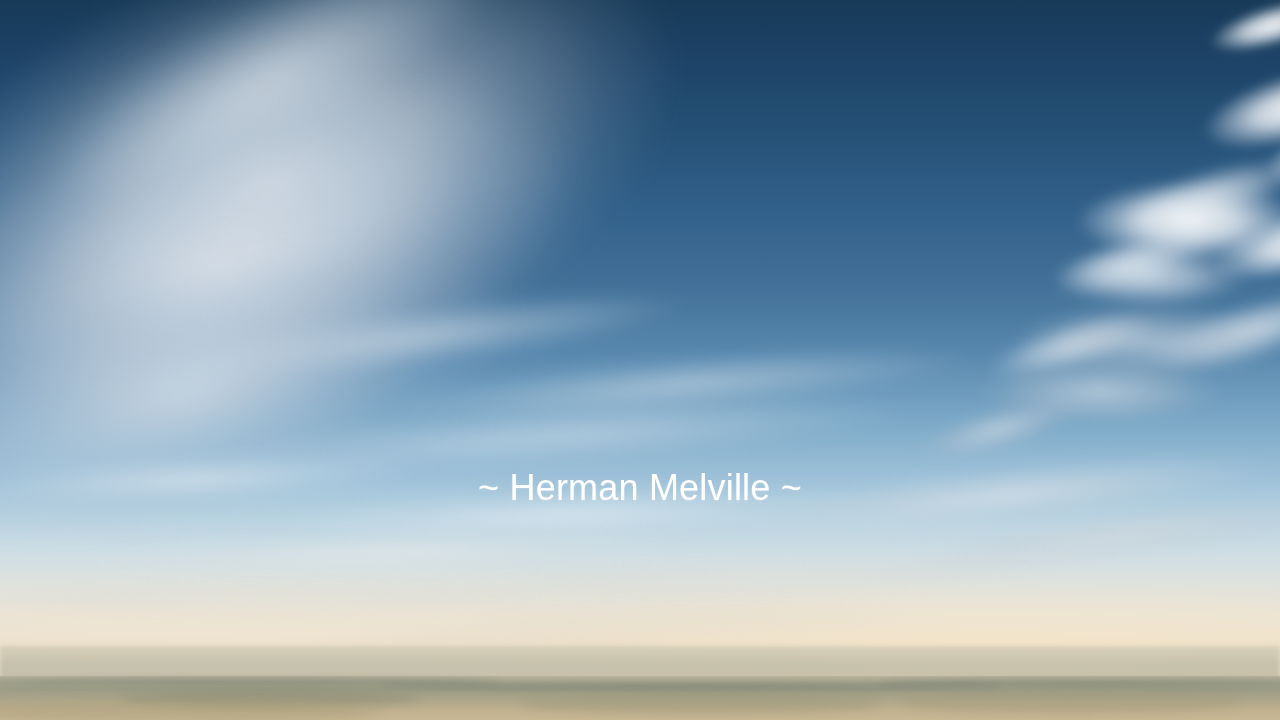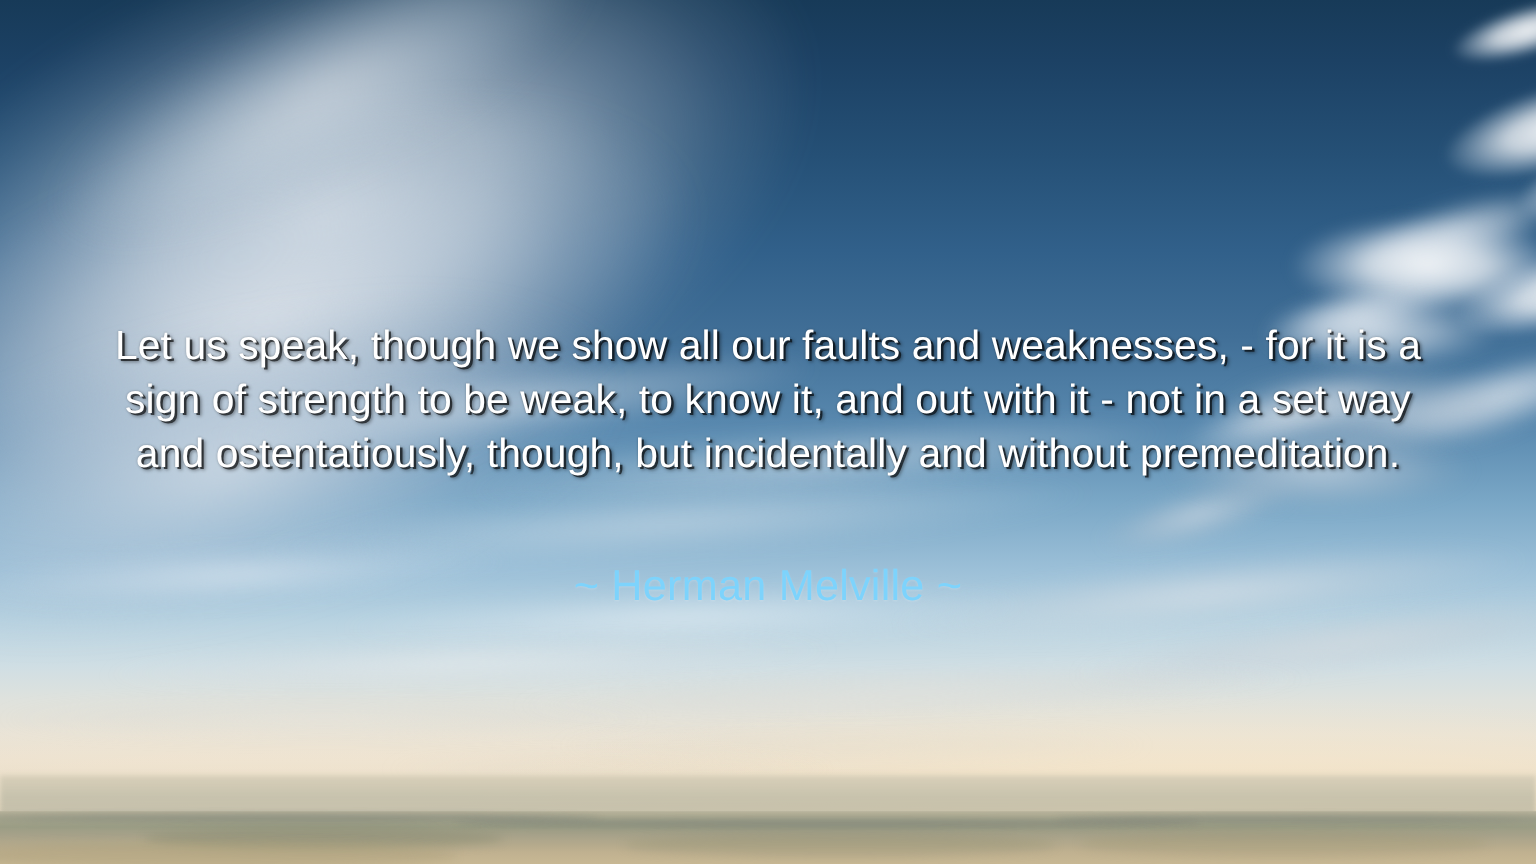--- a/index.html
+++ b/index.html
@@ -217,21 +217,21 @@
     white-space: pre-wrap;
   }
 
   .attribution {
     position: absolute;
     left: 50%;
     transform: translateX(-50%);
     top: 466px;
     width: 900px;
     text-align: center;
-    color: #7dd3fc;
+    color: #ffffff;
     font-size: 36px;
     line-height: 44px;
     font-weight: 400;
     letter-spacing: 0.2px;
     text-shadow: 0 1px 2px rgba(255,255,255,0.20);
   }
 </style>
 </head>
 <body>
 
@@ -294,17 +294,16 @@
     <div class="land-ridge" style="left:-20px; top:2px;  width:520px;"></div>
     <div class="land-ridge" style="left:380px; top:6px;  width:620px;"></div>
     <div class="land-ridge" style="left:880px; top:3px;  width:440px;"></div>
     <div class="land-patch" style="left:120px; top:14px; width:300px; height:18px; background:rgba(122,128,102,0.35);"></div>
     <div class="land-patch" style="left:520px; top:18px; width:360px; height:20px; background:rgba(140,140,108,0.30);"></div>
     <div class="land-patch" style="left:900px; top:16px; width:340px; height:22px; background:rgba(156,146,112,0.28);"></div>
     <div class="land-patch" style="left:-40px; top:26px; width:420px; height:22px; background:rgba(166,154,116,0.35);"></div>
   </div>
 
   <div class="overlay">
-    <div class="quote">Let us speak, though we show all our faults and weaknesses, - for it is a sign of strength to be weak, to know it, and out with it - not in a set way and ostentatiously, though, but incidentally and without premeditation.</div>
     <div class="attribution">~ Herman Melville ~</div>
   </div>
 
 </div>
 
 </body></html>

